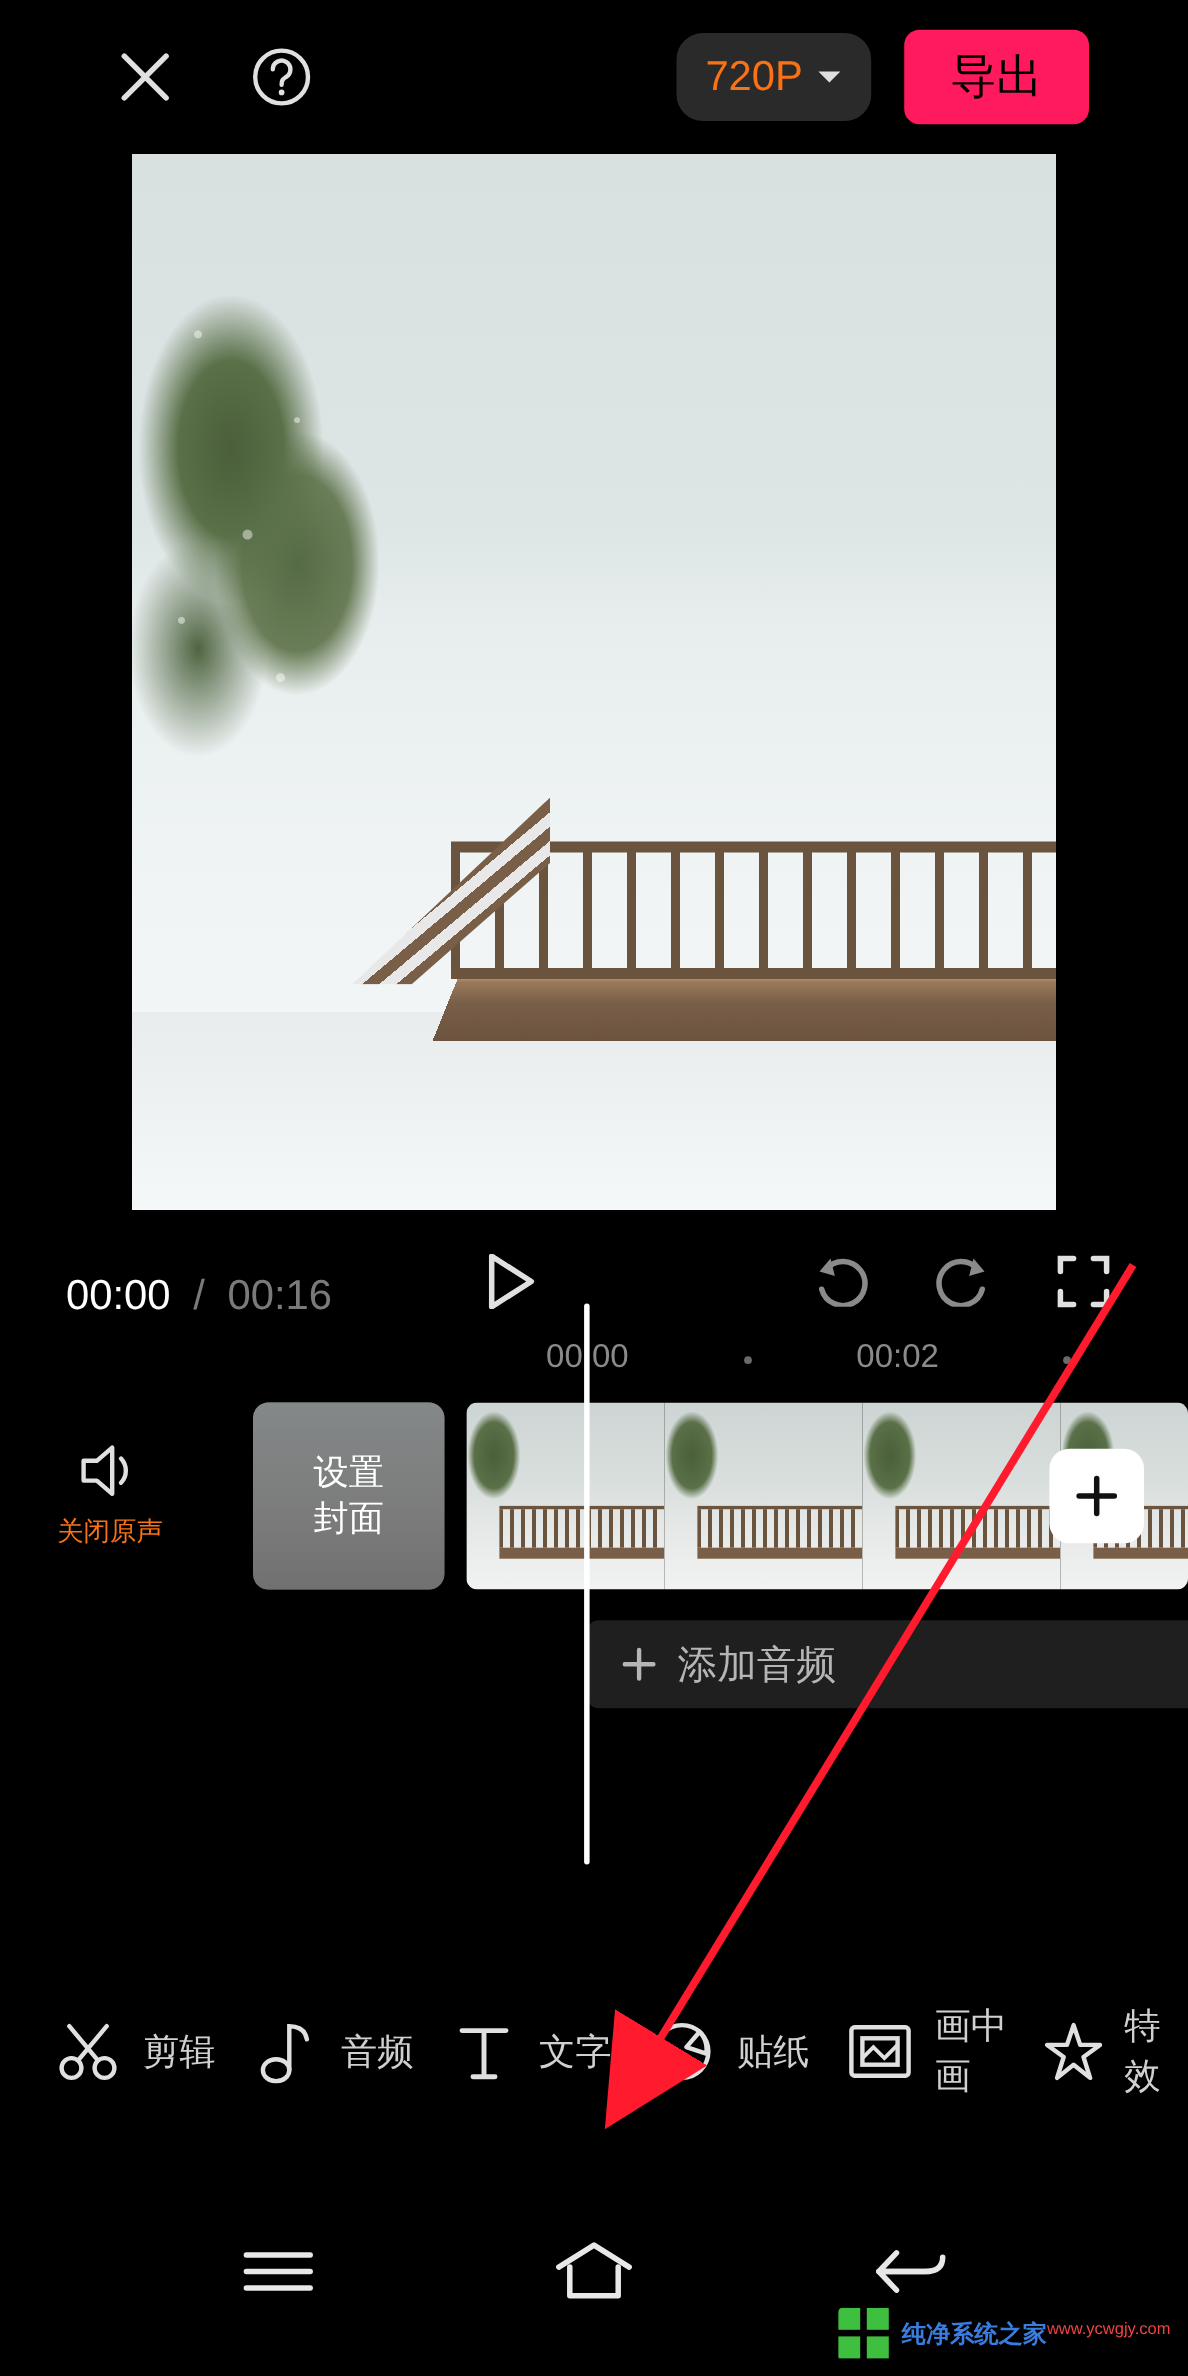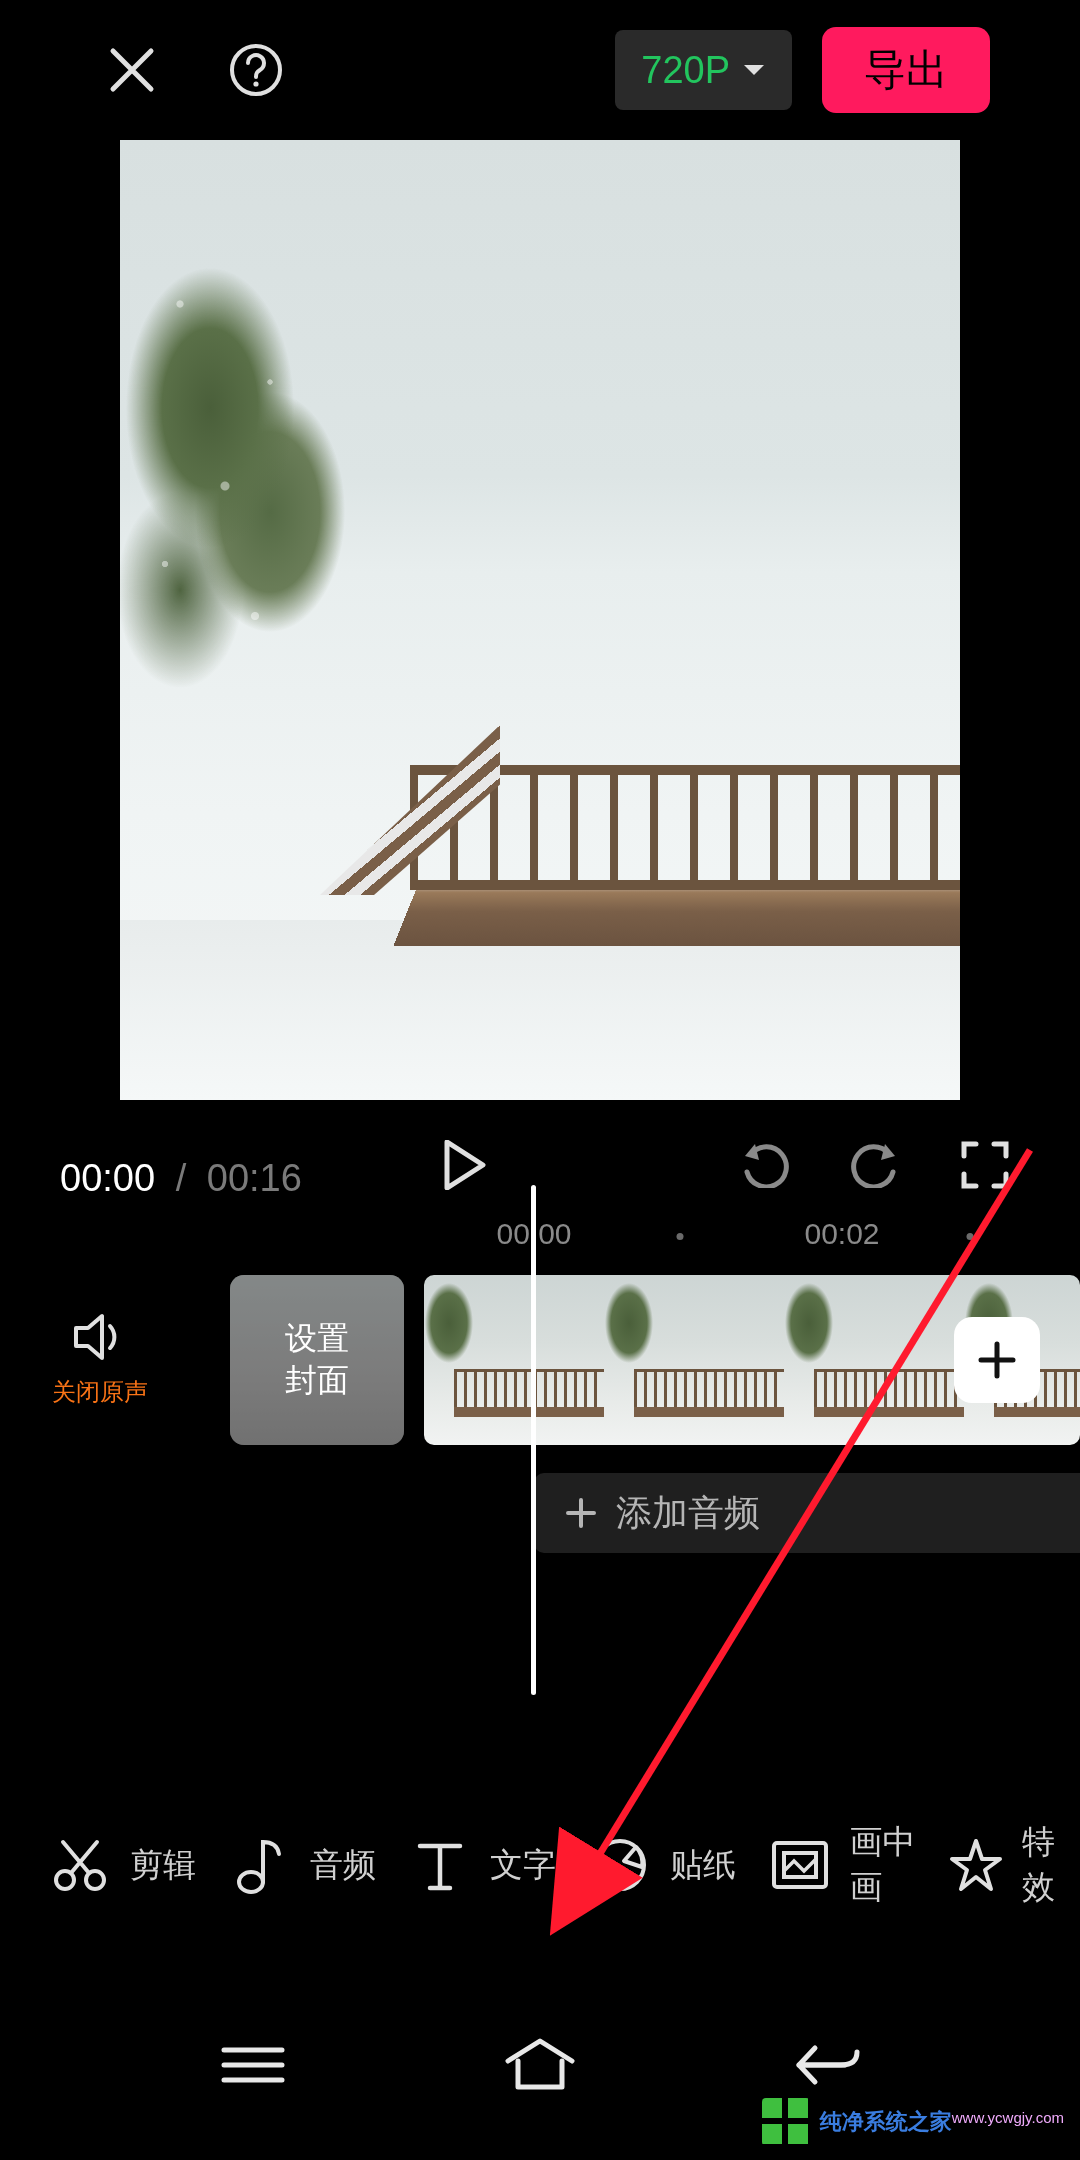--- a/index.html
+++ b/index.html
@@ -19,28 +19,28 @@
       display: flex;
       align-items: center;
       padding: 0 90px 0 100px;
       gap: 40px;
     }
     .header-left { display: flex; align-items: center; gap: 60px; }
     .header-right { margin-left: auto; display: flex; align-items: center; gap: 30px; }
     .icon-btn { width: 64px; height: 64px; display: flex; align-items: center; justify-content: center; cursor: pointer; }
     .resolution-select {
       background: #2a2a2a;
-      border-radius: 8px;
+      border-radius: 24px;
       height: 80px;
       padding: 0 26px;
       display: flex;
       align-items: center;
       gap: 12px;
       font-size: 38px;
-      color: #22c55e;
+      color: #f97316;
       cursor: pointer;
     }
     .export-btn {
       background: #ff1a5e;
       border-radius: 14px;
       height: 86px;
       padding: 0 42px;
       display: flex;
       align-items: center;
       font-size: 42px;
@@ -342,21 +342,21 @@
       width: 48px; height: 48px;
       background:
         linear-gradient(#3fbf3f,#3fbf3f) 0 0/20px 20px no-repeat,
         linear-gradient(#3fbf3f,#3fbf3f) 26px 0/20px 20px no-repeat,
         linear-gradient(#3fbf3f,#3fbf3f) 0 26px/20px 20px no-repeat,
         linear-gradient(#3fbf3f,#3fbf3f) 26px 26px/20px 20px no-repeat;
       border-radius: 4px;
     }
     .wm-text { display: flex; flex-direction: row; line-height: 1.1; }
     .wm-title { font-size: 22px; color: #3a7de0; font-weight: 600; }
-    .wm-url { font-size: 15px; color: #f0abfc; }
+    .wm-url { font-size: 15px; color: #ef4444; }
 
     svg { display: block; }
   </style>
 </head>
 <body>
 
 <div class="header">
   <div class="header-left">
     <div class="icon-btn">
       <svg width="50" height="50" viewBox="0 0 50 50">
@@ -427,21 +427,21 @@
       <svg width="50" height="50" viewBox="0 0 50 50">
         <path d="M4 16 L4 4 L16 4 M34 4 L46 4 L46 16 M46 34 L46 46 L34 46 M16 46 L4 46 L4 34" stroke="#e0e0e0" stroke-width="5" fill="none" stroke-linecap="round"></path>
       </svg>
     </div>
   </div>
 </div>
 
 <div class="ruler">
   <span class="ruler-mark" style="left:534px">00:00</span>
   <span class="ruler-dot" style="left:680px"></span>
-  <span class="ruler-mark" style="left:842px">00:02</span>
+  <span class="ruler-mark" style="left:816px">00:02</span>
   <span class="ruler-dot" style="left:970px"></span>
 </div>
 
 <div class="timeline-area">
   <div class="playhead"></div>
 
   <div class="timeline-row">
     <div class="mute-col">
       <svg width="56" height="50" viewBox="0 0 56 50">
         <path d="M4 16 L16 16 L30 4 L30 46 L16 34 L4 34 Z" fill="none" stroke="#e0e0e0" stroke-width="4" stroke-linejoin="round"></path>

